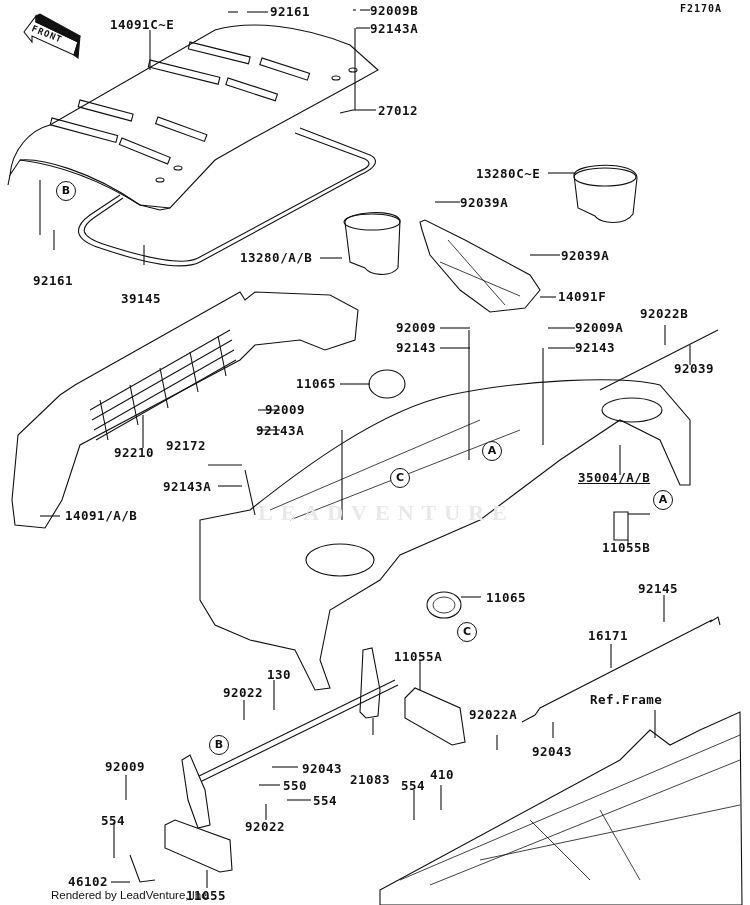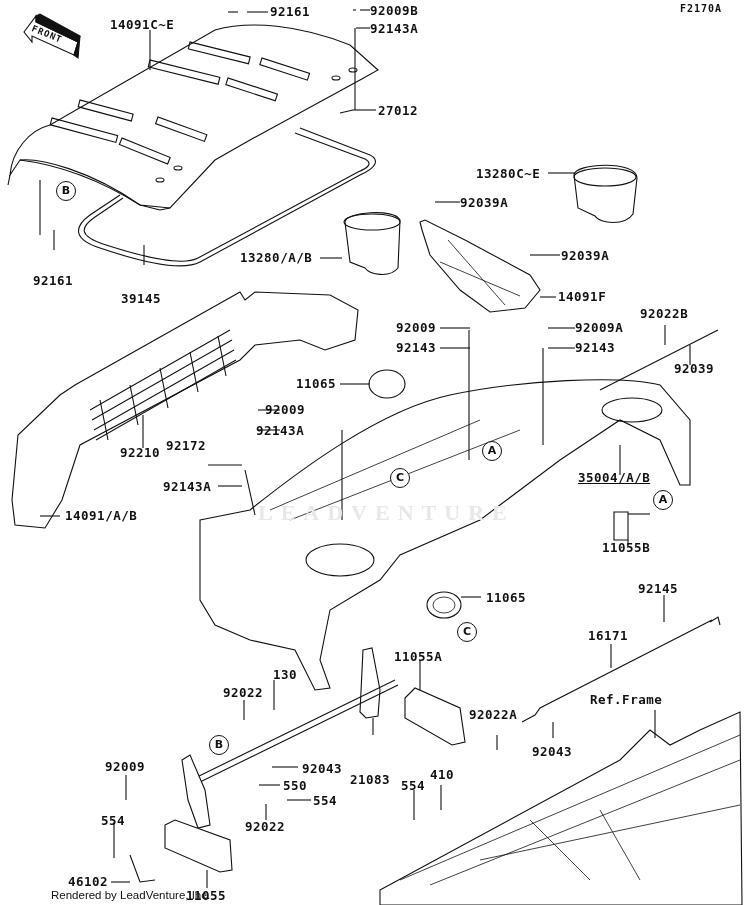--- a/index.html
+++ b/index.html
@@ -213,32 +213,32 @@
   <div class="lbl" style="left:558px; top:290px;">14091F</div>
   <div class="lbl" style="left:396px; top:321px;">92009</div>
   <div class="lbl" style="left:396px; top:341px;">92143</div>
   <div class="lbl" style="left:575px; top:321px;">92009A</div>
   <div class="lbl" style="left:575px; top:341px;">92143</div>
   <div class="lbl" style="left:640px; top:307px;">92022B</div>
   <div class="lbl" style="left:674px; top:362px;">92039</div>
   <div class="lbl" style="left:296px; top:377px;">11065</div>
   <div class="lbl" style="left:265px; top:403px;">92009</div>
   <div class="lbl" style="left:256px; top:424px;">92143A</div>
-  <div class="lbl" style="left:120px; top:446px;">92210</div>
+  <div class="lbl" style="left:114px; top:446px;">92210</div>
   <div class="lbl" style="left:166px; top:439px;">92172</div>
   <div class="lbl" style="left:163px; top:480px;">92143A</div>
   <div class="lbl" style="left:578px; top:471px;text-decoration:underline;">35004/A/B</div>
   <div class="lbl" style="left:65px; top:509px;">14091/A/B</div>
   <div class="lbl" style="left:602px; top:541px;text-align:right;">11055B</div>
   <div class="lbl" style="left:486px; top:591px;">11065</div>
   <div class="lbl" style="left:638px; top:582px;">92145</div>
   <div class="lbl" style="left:588px; top:629px;">16171</div>
   <div class="lbl" style="left:394px; top:650px;">11055A</div>
   <div class="lbl" style="left:590px; top:693px;">Ref.Frame</div>
-  <div class="lbl" style="left:273px; top:668px;">130</div>
+  <div class="lbl" style="left:267px; top:668px;">130</div>
   <div class="lbl" style="left:223px; top:686px;">92022</div>
   <div class="lbl" style="left:350px; top:773px;">21083</div>
   <div class="lbl" style="left:469px; top:708px;">92022A</div>
   <div class="lbl" style="left:532px; top:745px;">92043</div>
   <div class="lbl" style="left:105px; top:760px;">92009</div>
   <div class="lbl" style="left:302px; top:762px;">92043</div>
   <div class="lbl" style="left:283px; top:779px;">550</div>
   <div class="lbl" style="left:313px; top:794px;">554</div>
   <div class="lbl" style="left:101px; top:814px;">554</div>
   <div class="lbl" style="left:430px; top:768px;">410</div>

